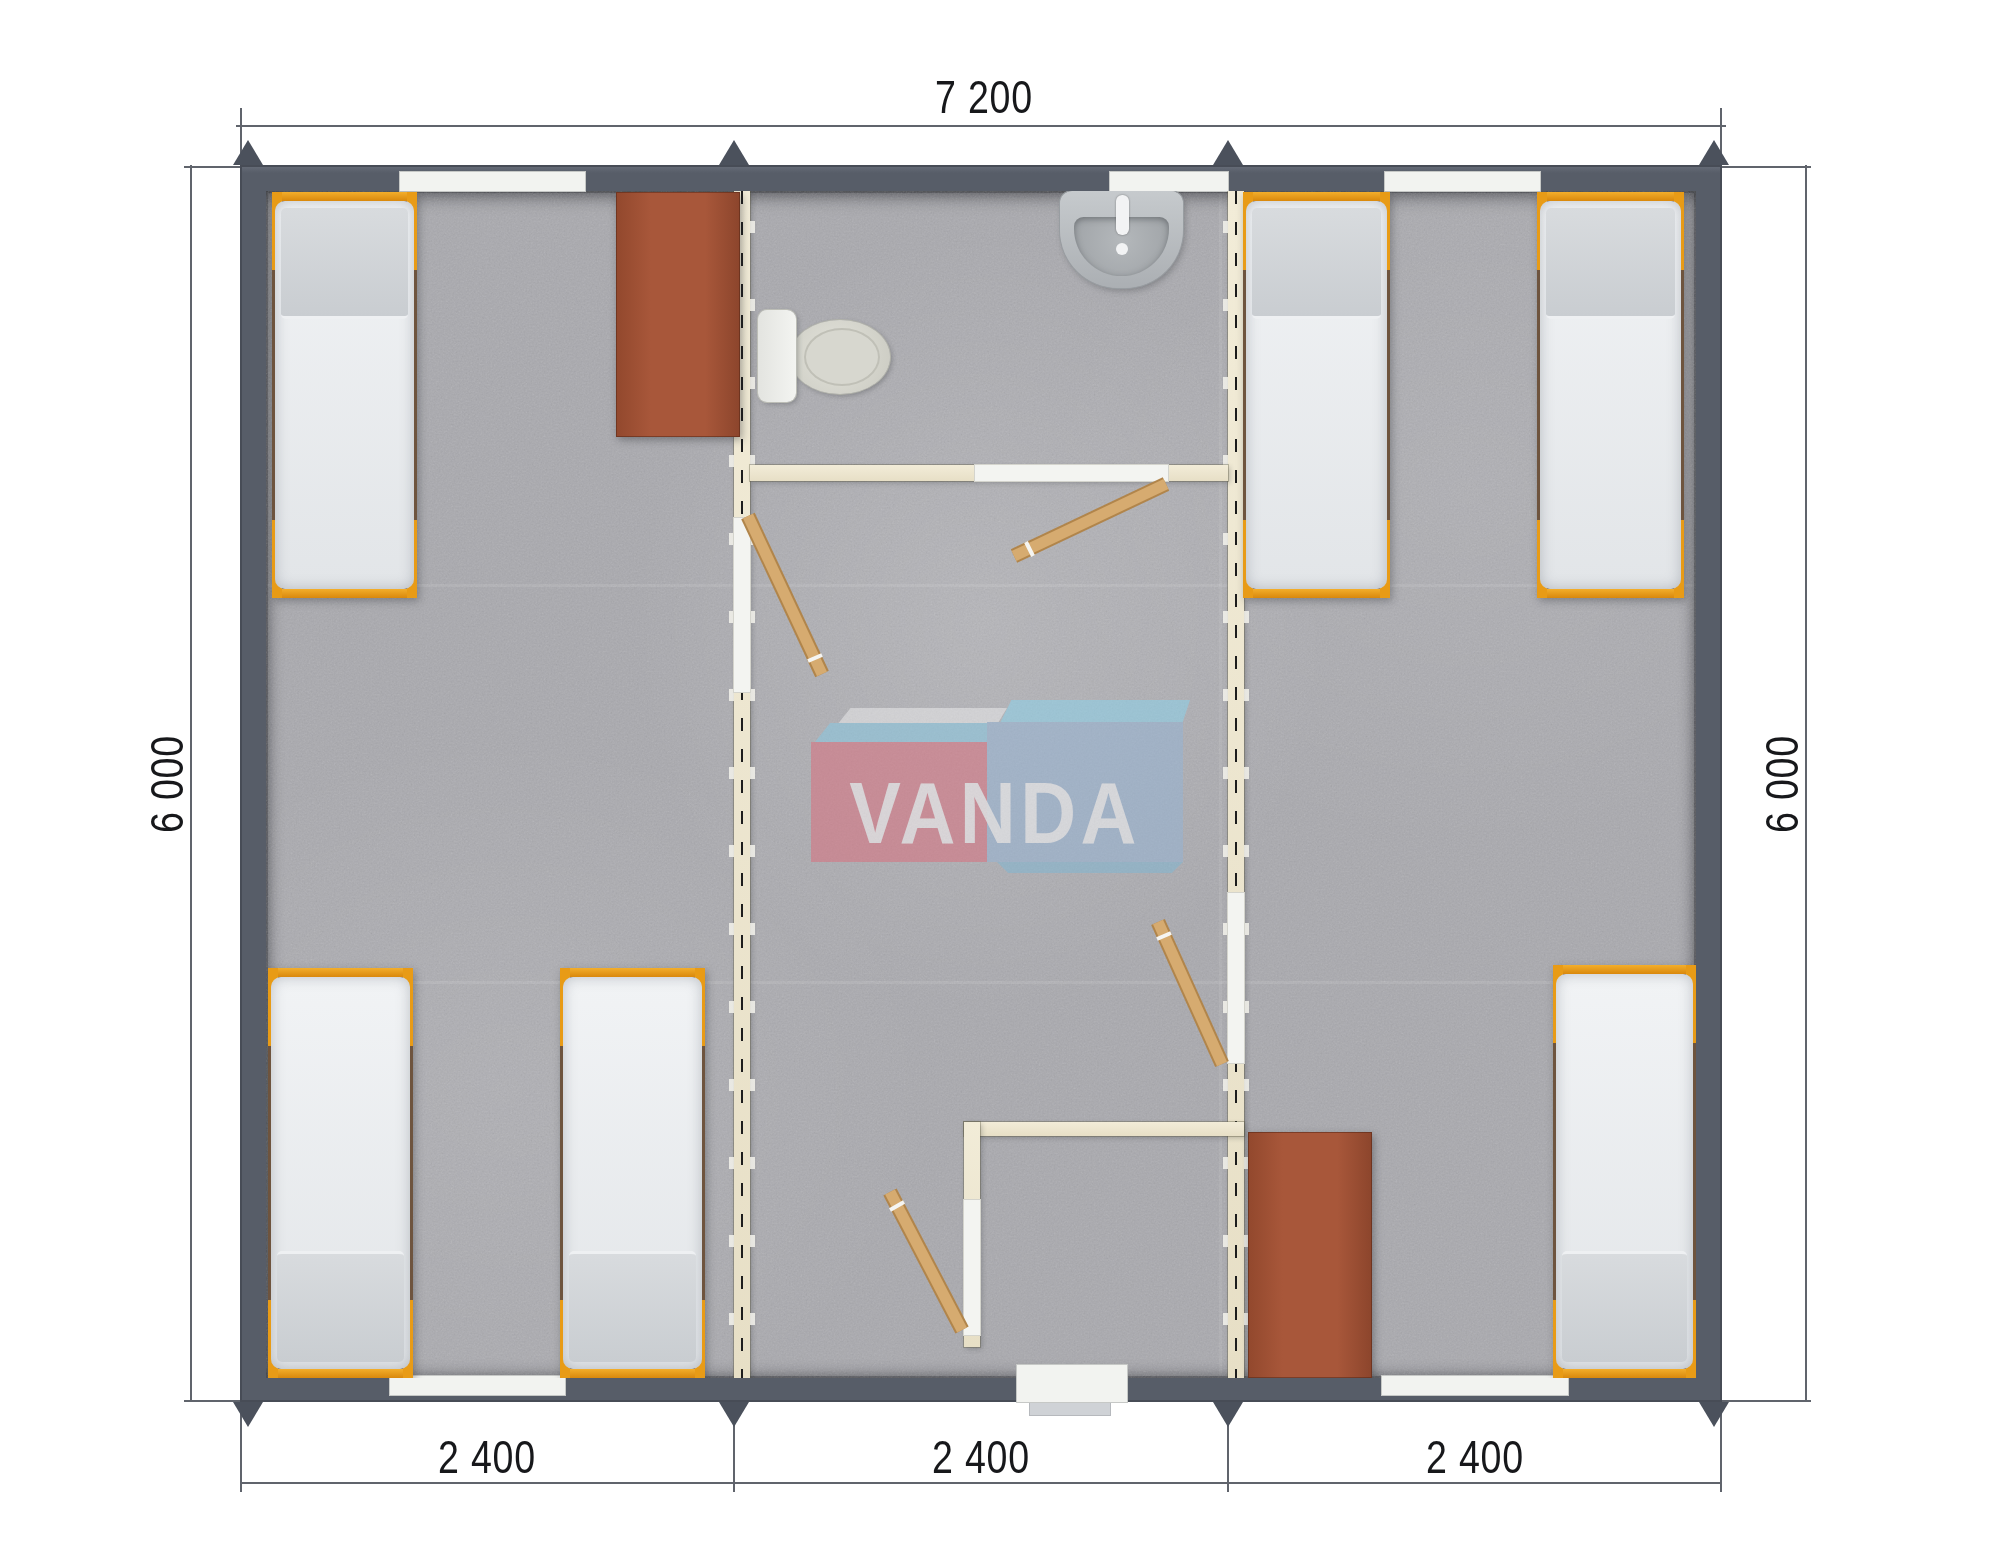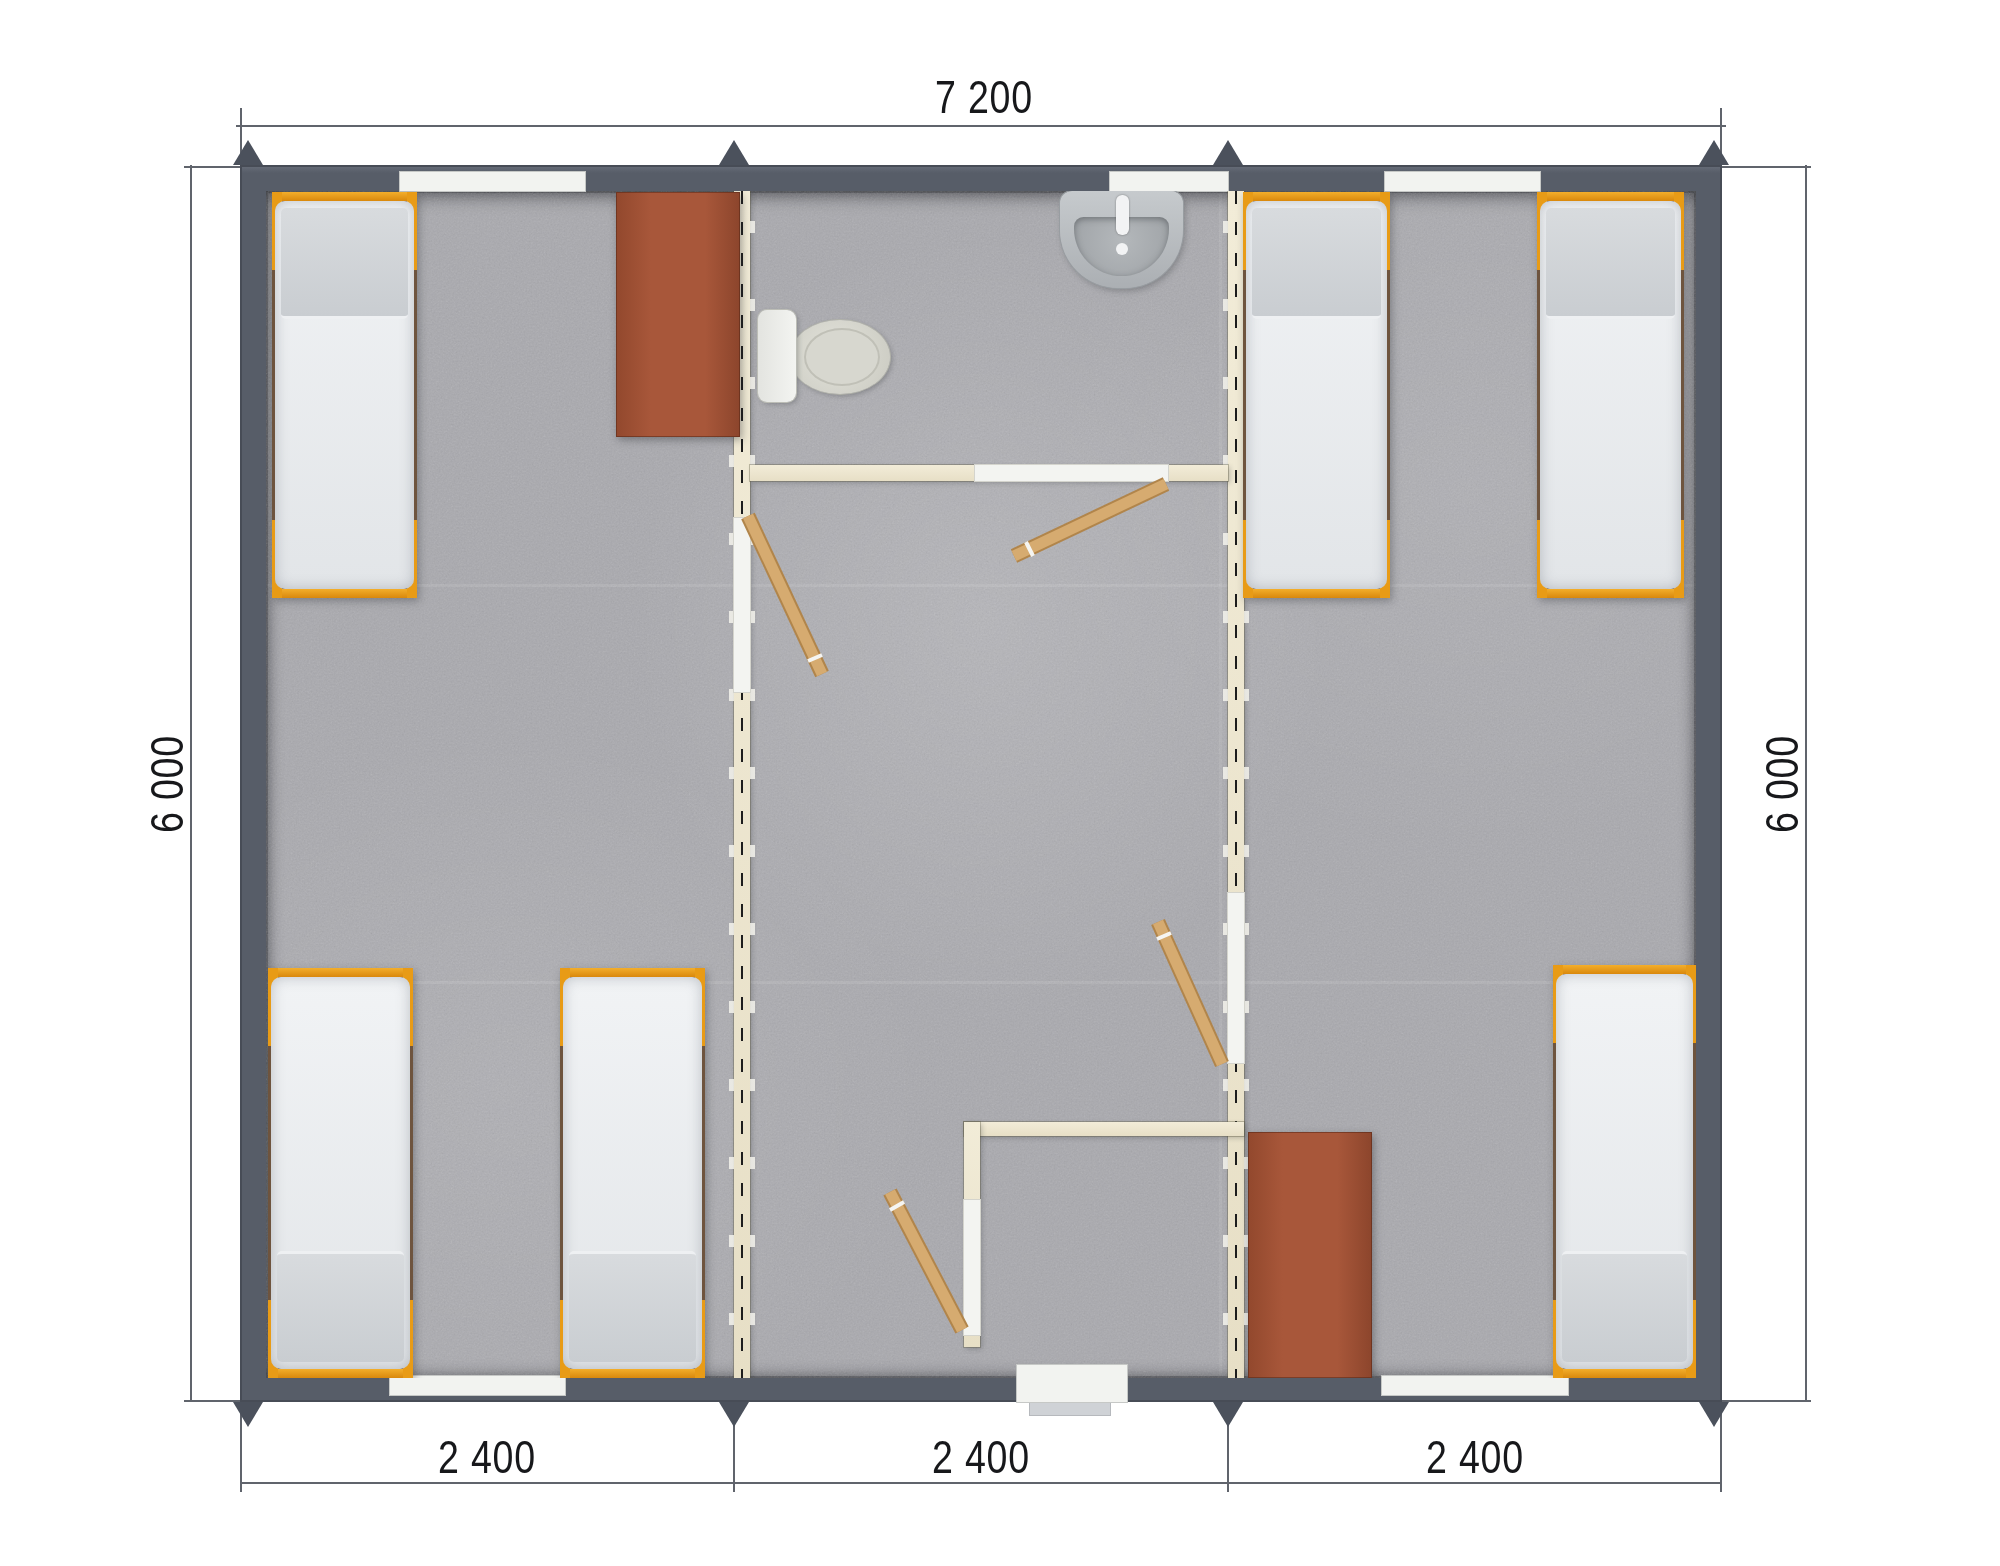--- a/index.html
+++ b/index.html
@@ -238,20 +238,29 @@
       <div class="toilet-bowl" style="left:524px;top:129px;width:100px;height:74px;">
         <div class="toilet-seat" style="left:14px;top:8px;right:10px;bottom:8px;"></div>
       </div>
       <div class="toilet-tank" style="left:492px;top:119px;width:38px;height:92px;"></div>
       <div class="sink" style="left:794px;top:0px;width:123px;height:97px;">
         <div class="basin"></div>
         <div class="faucet"></div>
         <div class="knob"></div>
       </div>
 
+      <div class="logo">
+        <div class="white-sliver"></div>
+        <div class="red-top"></div>
+        <div class="red-front"></div>
+        <div class="blue-top"></div>
+        <div class="blue-front"></div>
+        <div class="blue-tail"></div>
+        <div class="word">VANDA</div>
+      </div>
     </div>
   </div>
 
   <svg class="doors-svg" viewBox="240 165 1482 1237">
     <g stroke-linecap="butt">
       <line x1="748" y1="516" x2="822" y2="674" stroke="#b1854b" stroke-width="15"></line>
       <line x1="748" y1="516" x2="822" y2="674" stroke="#d6ab70" stroke-width="11"></line>
       <line x1="808" y1="661" x2="822" y2="655" stroke="#f5f5f2" stroke-width="4"></line>
     </g>
     <g>

